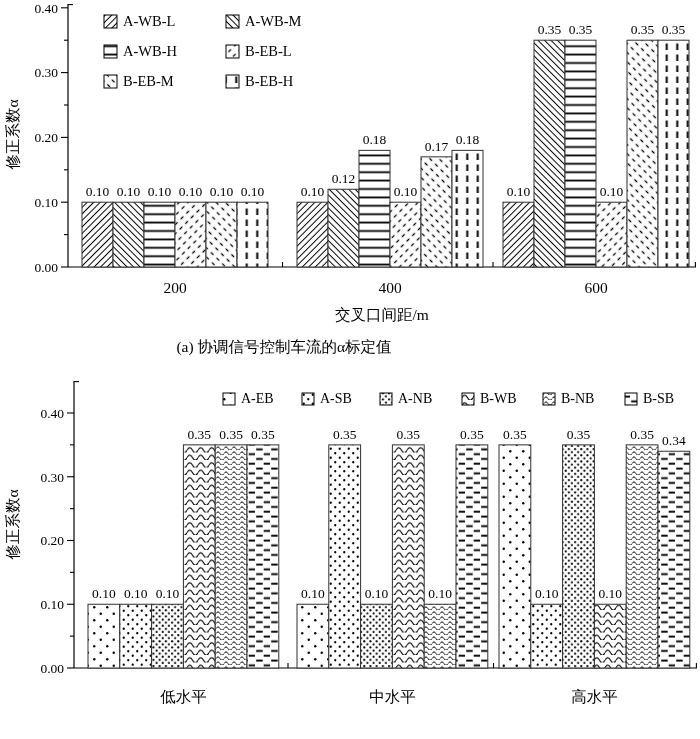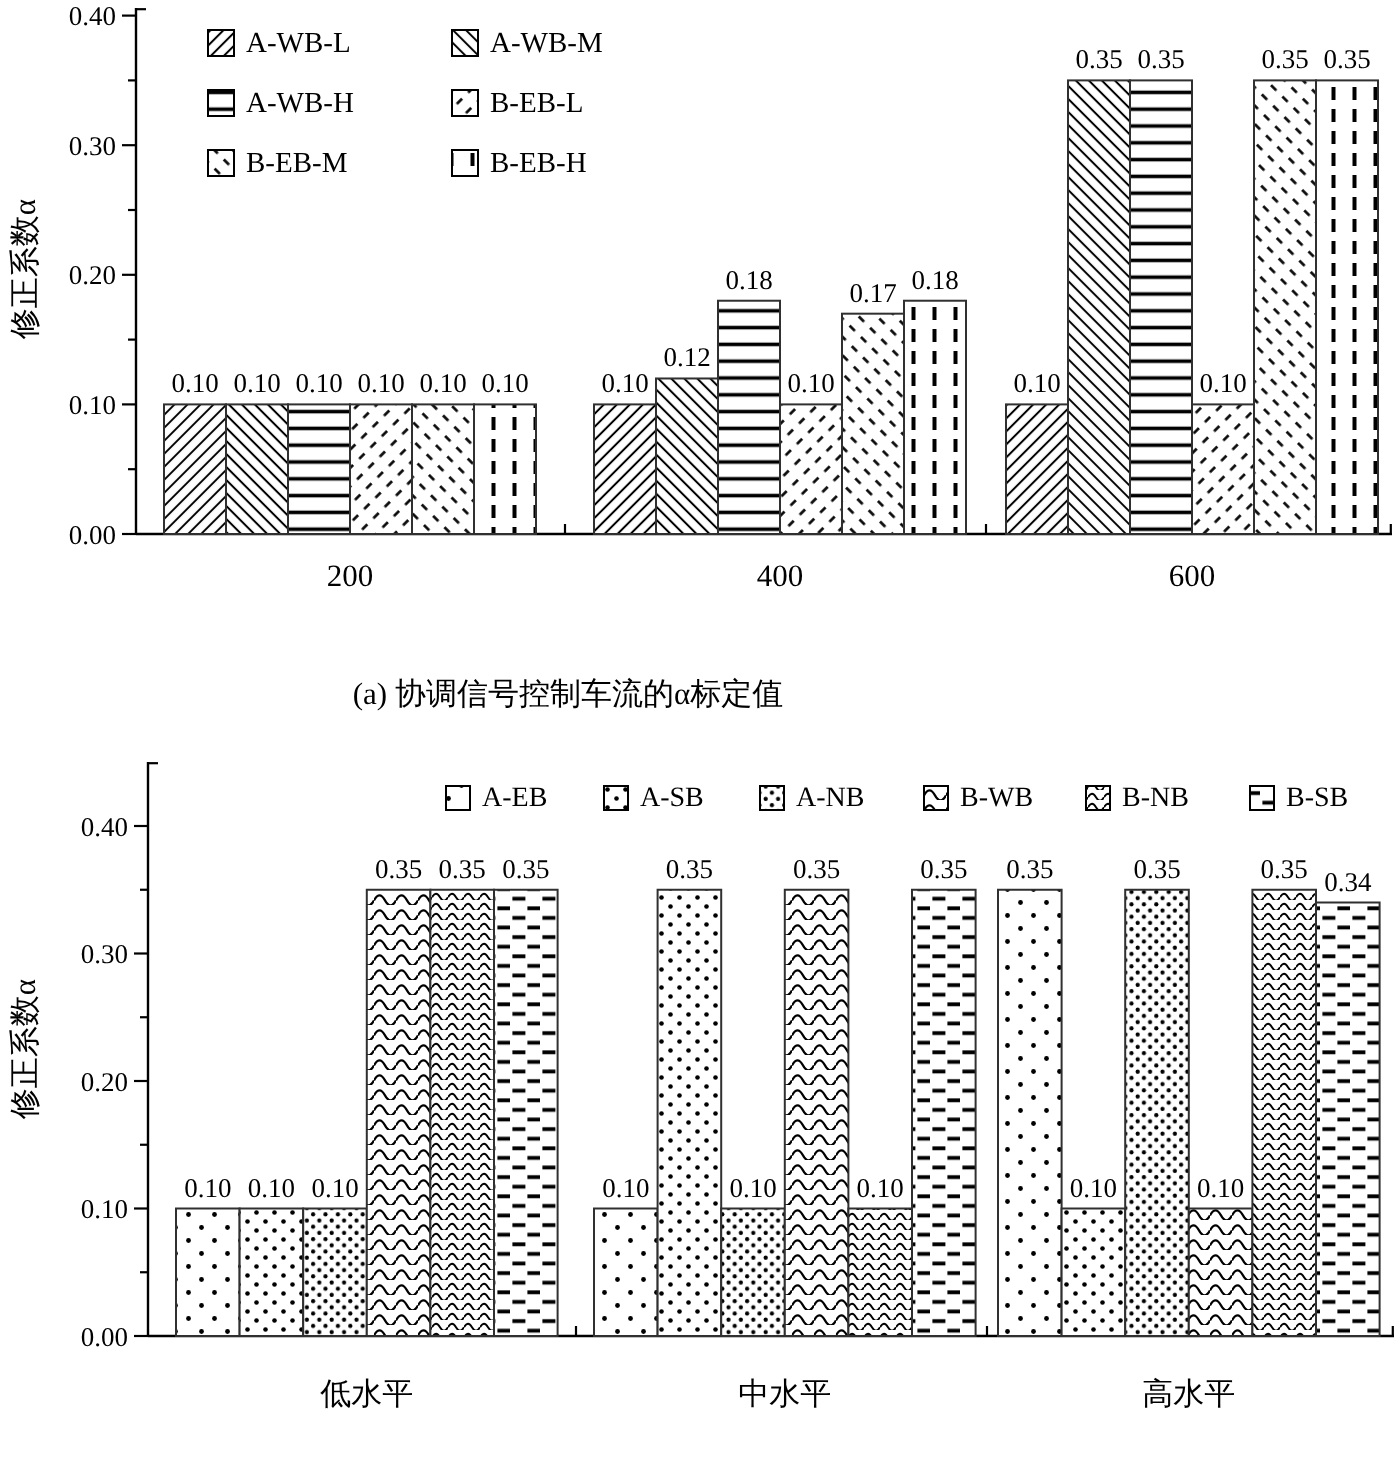--- a/index.html
+++ b/index.html
@@ -134,20 +134,21 @@
           <rect x="104" y="75" width="13" height="13" fill="url(#pa-diag-bwd-dash)" stroke="#000000" stroke-width="1"></rect>
           <text x="123" y="86" text-anchor="start" font-size="14.5" fill="#000000" font-family="&quot;Liberation Serif&quot;,&quot;DejaVu Serif&quot;,serif">B-EB-M</text>
         </g>
         <g>
           <rect x="226" y="75" width="13" height="13" fill="url(#pa-vert-dash)" stroke="#000000" stroke-width="1"></rect>
           <text x="245" y="86" text-anchor="start" font-size="14.5" fill="#000000" font-family="&quot;Liberation Serif&quot;,&quot;DejaVu Serif&quot;,serif">B-EB-H</text>
         </g>
       </g>
     </svg>
 
+  <div class="axis-title-x" style="top:305px">交叉口间距/m</div>
 
   <div class="axis-title-y" style="top:124px">修正系数α</div>
 
   <div class="caption" style="top:337px">(a) 协调信号控制车流的α标定值</div>
 
   <svg id="chart-b" width="700" height="342" style="top:370px">
       <defs>
         <pattern id="pb-dots-sparse" width="13" height="13" patternUnits="userSpaceOnUse">
           <rect x="0" y="0" width="13" height="13" fill="#ffffff"></rect>
           <circle cx="3.25" cy="3.25" r="1.2" fill="#000000"></circle>

